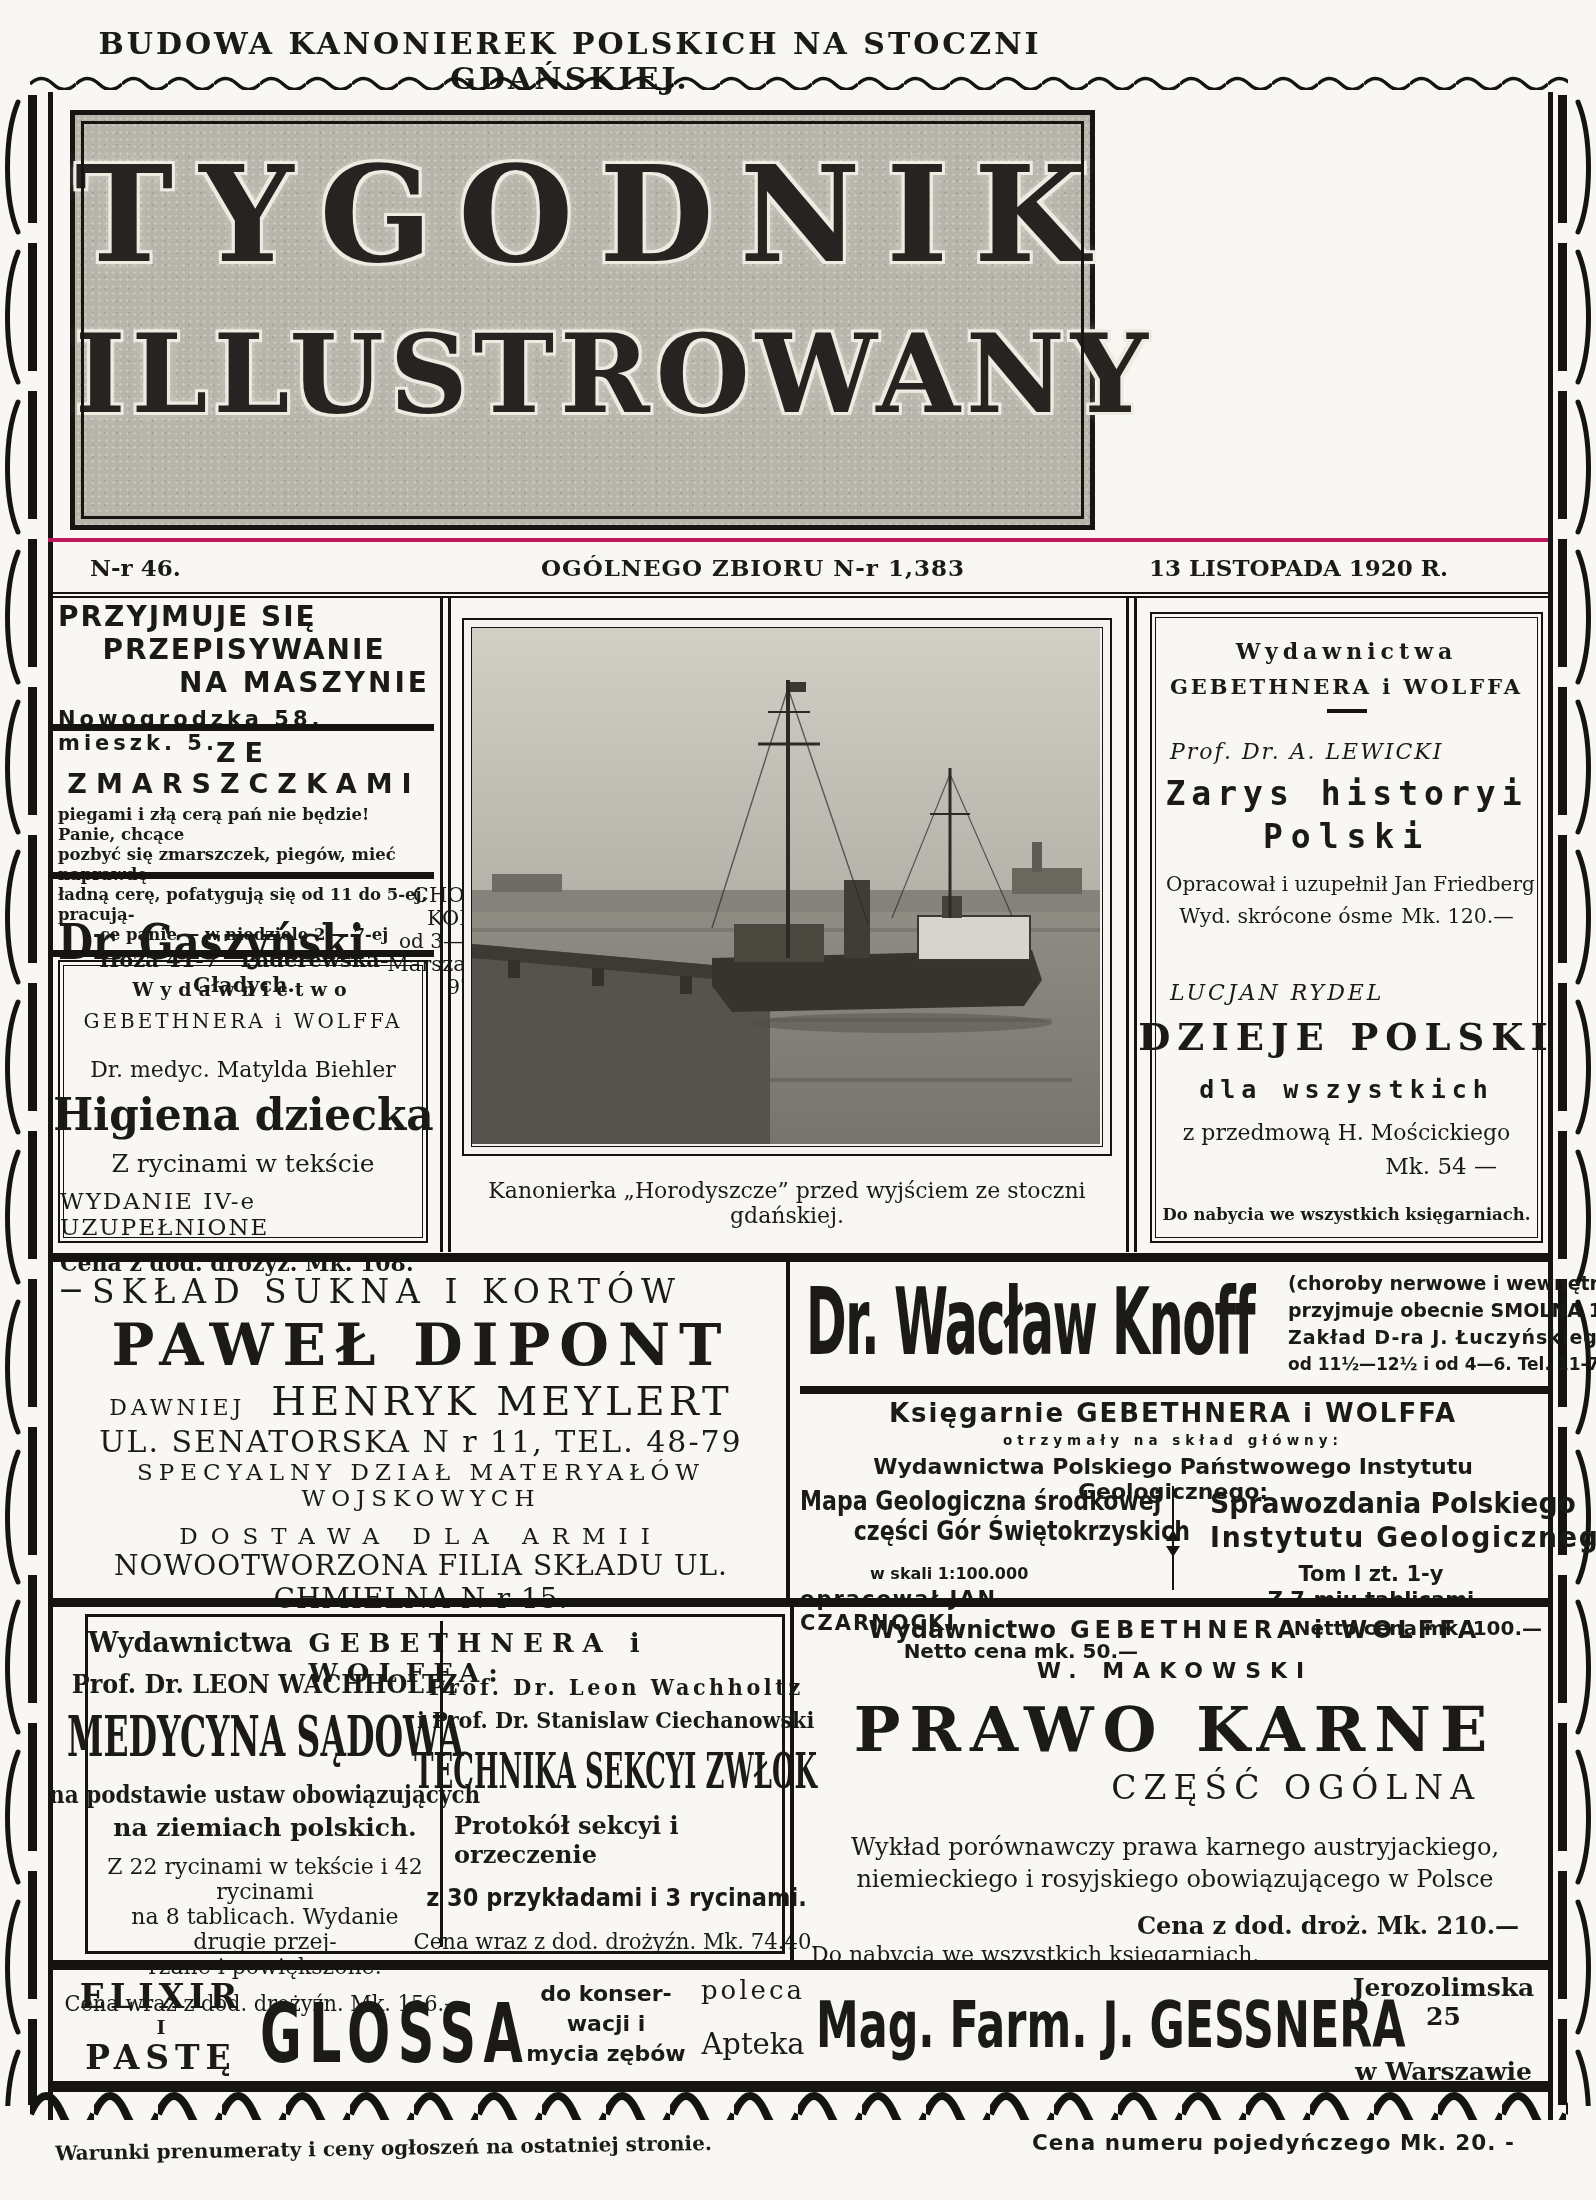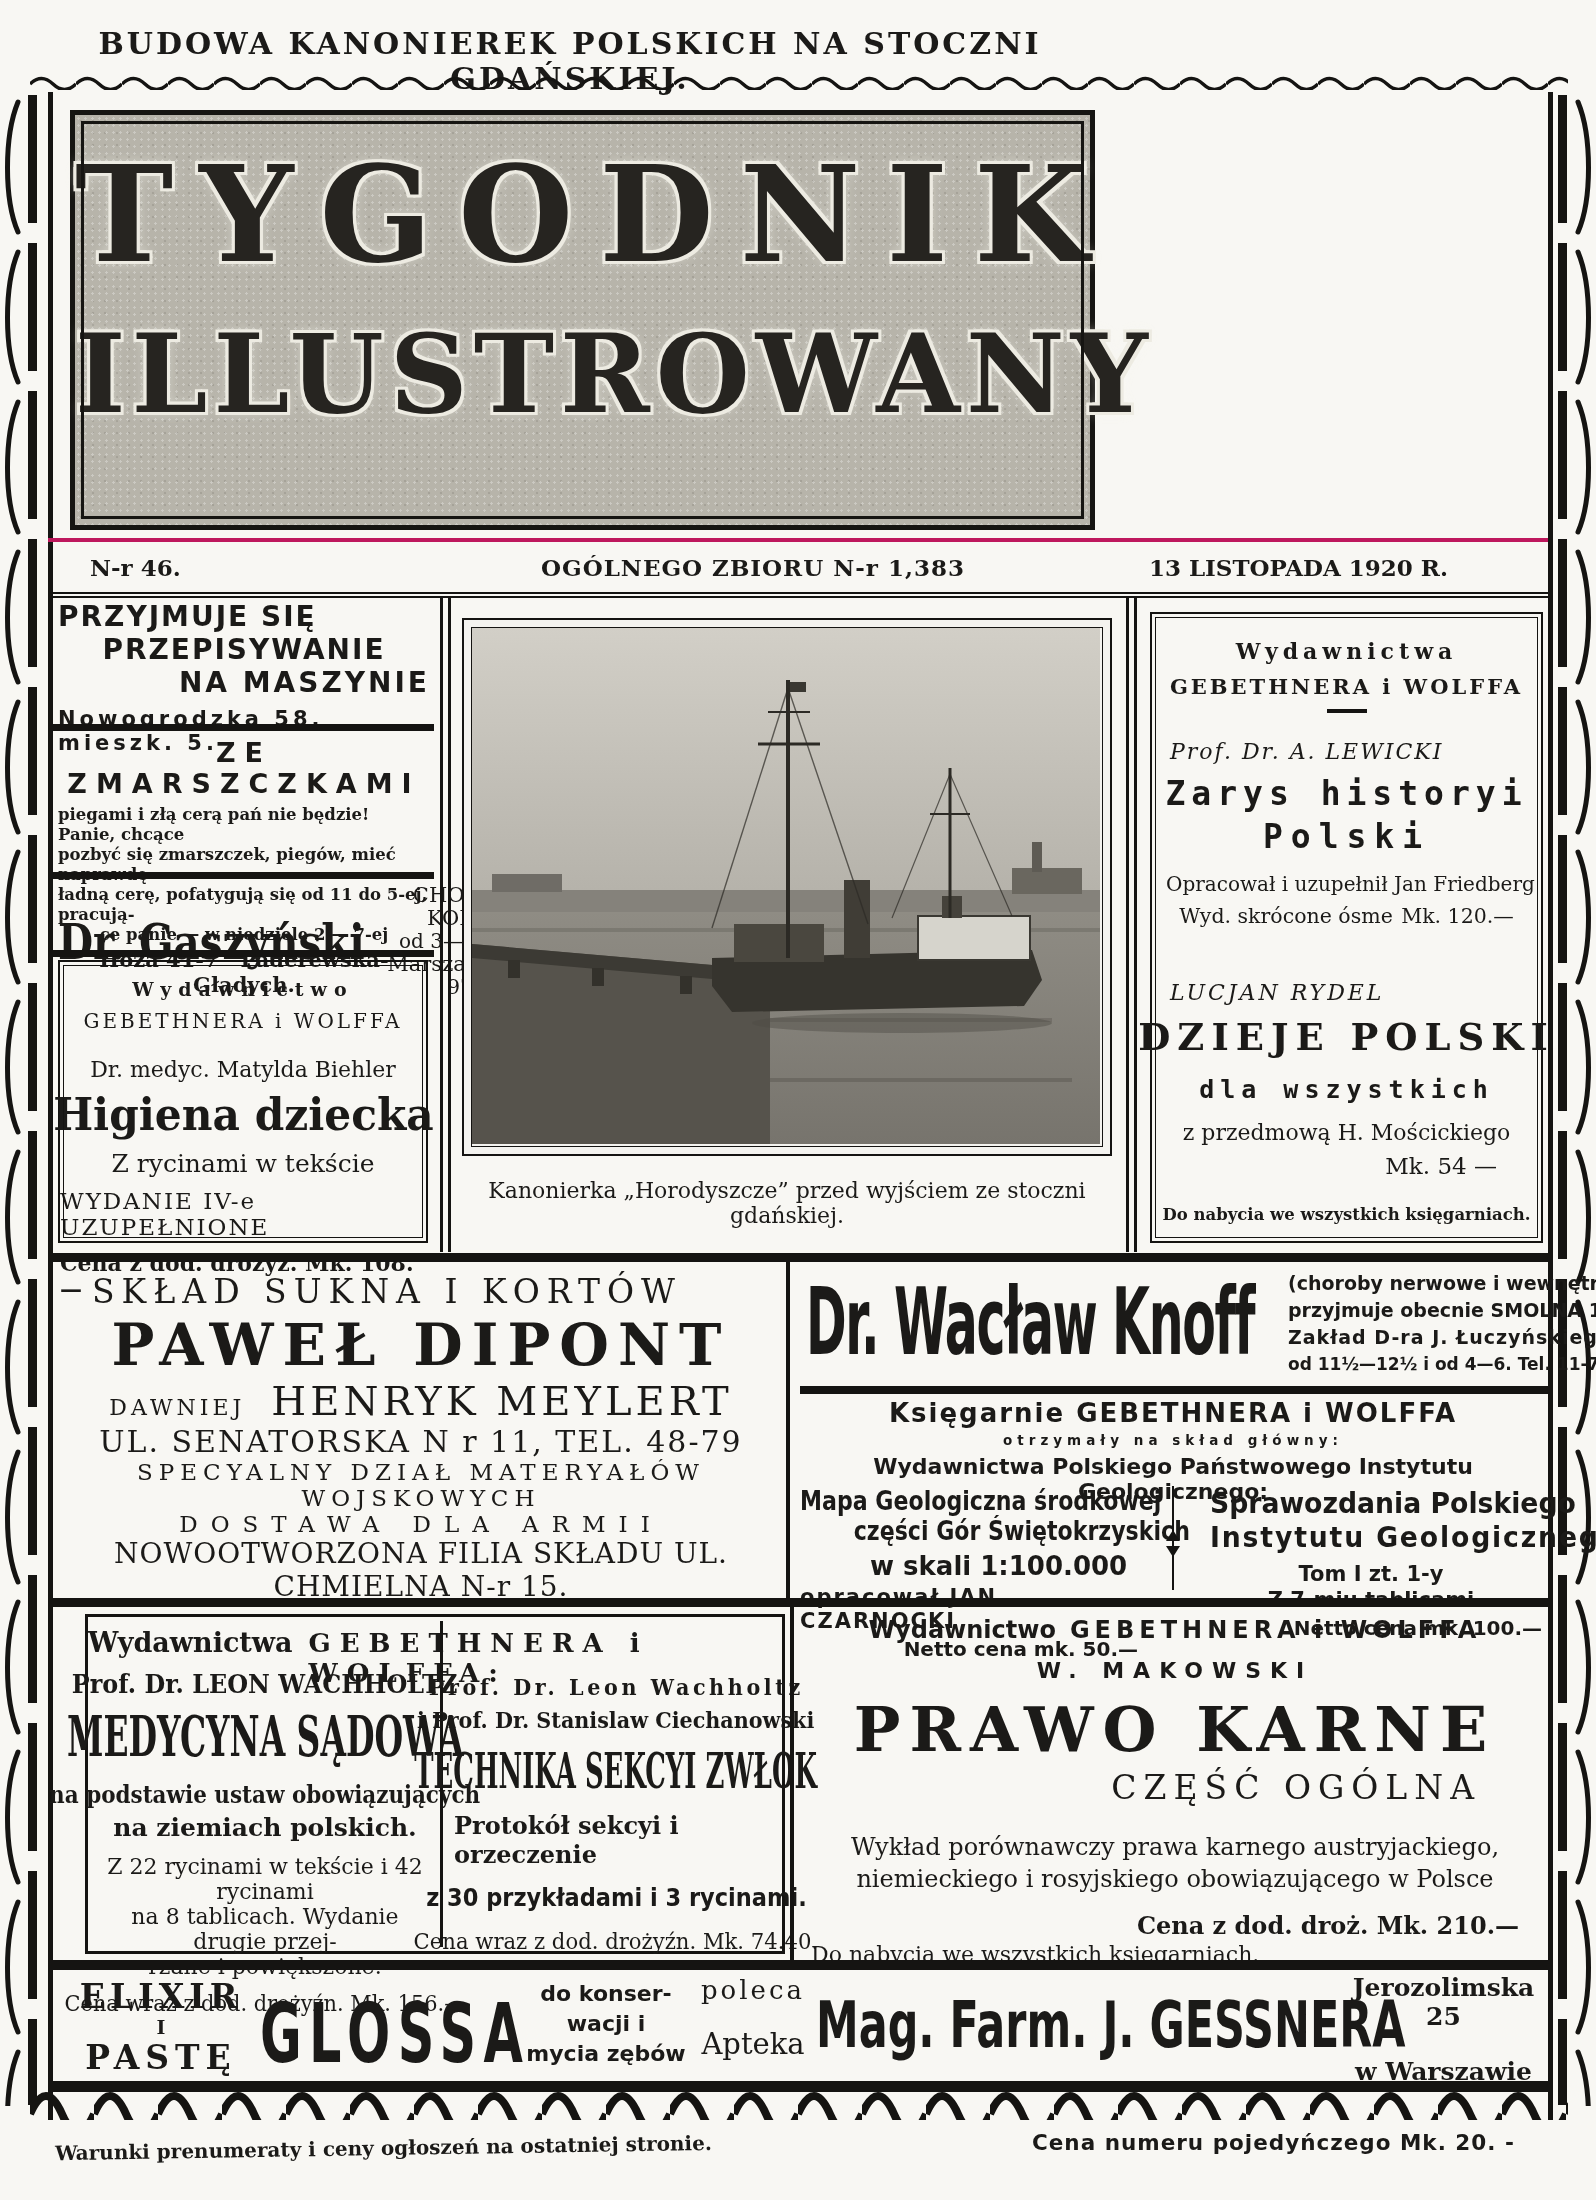--- a/index.html
+++ b/index.html
@@ -93,42 +93,42 @@
 
   
   .dipont{left:62px;top:1264px;width:718px;height:330px;display:flex;flex-direction:column;justify-content:space-between;padding:8px 0 10px 0;box-sizing:border-box;}
   .dipont .h{font-size:33px;letter-spacing:7px;margin-left:30px;}
   .dipont .nm{text-align:center;font-size:57px;font-weight:bold;letter-spacing:9px;}
   .dipont .former{display:flex;justify-content:center;align-items:baseline;gap:26px;}
   .dipont .fl{font-size:22px;letter-spacing:4px;}
   .dipont .fn{font-size:40px;letter-spacing:4px;}
   .dipont .ad{text-align:center;font-size:30px;letter-spacing:2px;}
   .dipont .s1{text-align:center;font-size:23px;letter-spacing:6px;}
-  .dipont .s2{text-align:center;font-size:23px;letter-spacing:13px;}
+  .dipont .s2{text-align:center;font-size:23px;letter-spacing:13px;margin-top:12px;}
   .dipont .s3{text-align:center;font-size:28px;letter-spacing:1px;}
 
   
   .knoff{left:800px;top:1262px;width:746px;height:122px;}
   .knoff-name{position:absolute;left:6px;top:6px;font-size:70px;font-weight:bold;white-space:nowrap;transform:scale(.70,1.32);transform-origin:0 0;letter-spacing:-2px;}
   .knoff-det{position:absolute;left:488px;top:8px;width:262px;font-weight:bold;line-height:27px;}
   .knoff-det .d1{font-size:19px;white-space:nowrap;}
   .knoff-det .d2{font-size:19px;white-space:nowrap;}
   .knoff-det .d3{font-size:19px;letter-spacing:1px;white-space:nowrap;}
   .knoff-det .d4{font-size:17px;white-space:nowrap;}
 
   
   .geo{left:800px;top:1398px;width:746px;height:196px;}
   .geo .h{text-align:center;font-size:26px;letter-spacing:2px;font-weight:bold;}
   .geo .sh{text-align:center;font-size:13.5px;letter-spacing:5px;font-weight:bold;margin-top:4px;}
   .geo .in{text-align:center;font-size:22px;font-weight:bold;margin-top:6px;}
   .geo-cols{position:absolute;left:0;top:88px;width:746px;height:108px;}
   .geo-l{position:absolute;left:0;top:0;width:358px;}
   .geo-l .t1{font-size:26px;font-weight:bold;white-space:nowrap;transform:scaleX(.85);transform-origin:0 0;}
   .geo-l .t2{font-size:26px;font-weight:bold;text-align:right;white-space:nowrap;transform:scaleX(.85);transform-origin:100% 0;}
-  .geo-l .sc{font-size:26px;font-weight:bold;margin:5px 0 0 70px;}
+  .geo-l .sc{font-size:16px;font-weight:bold;margin:18px 0 0 70px;}
   .geo-l .au{font-size:21px;font-weight:bold;letter-spacing:2px;margin-top:4px;}
   .geo-l .pr{font-size:20px;font-weight:bold;text-align:right;margin-top:4px;margin-right:20px;}
   .geo-mid{position:absolute;left:372px;top:0;height:104px;width:2px;background:#151412;}
   .geo-r{position:absolute;left:396px;top:0;width:350px;text-align:center;}
   .geo-r .t1{font-size:29px;font-weight:bold;white-space:nowrap;transform:scaleX(.92);}
   .geo-r .t2{font-size:29px;font-weight:bold;letter-spacing:2px;white-space:nowrap;transform:scaleX(.92);}
   .geo-r .v{font-size:21px;font-weight:bold;margin-top:8px;}
   .geo-r .p{font-size:21px;font-weight:bold;margin-top:2px;}
   .geo-r .pr{font-size:20px;font-weight:bold;text-align:right;margin-top:4px;margin-right:4px;}
   .tri{width:0;height:0;position:absolute;left:-6px;}

